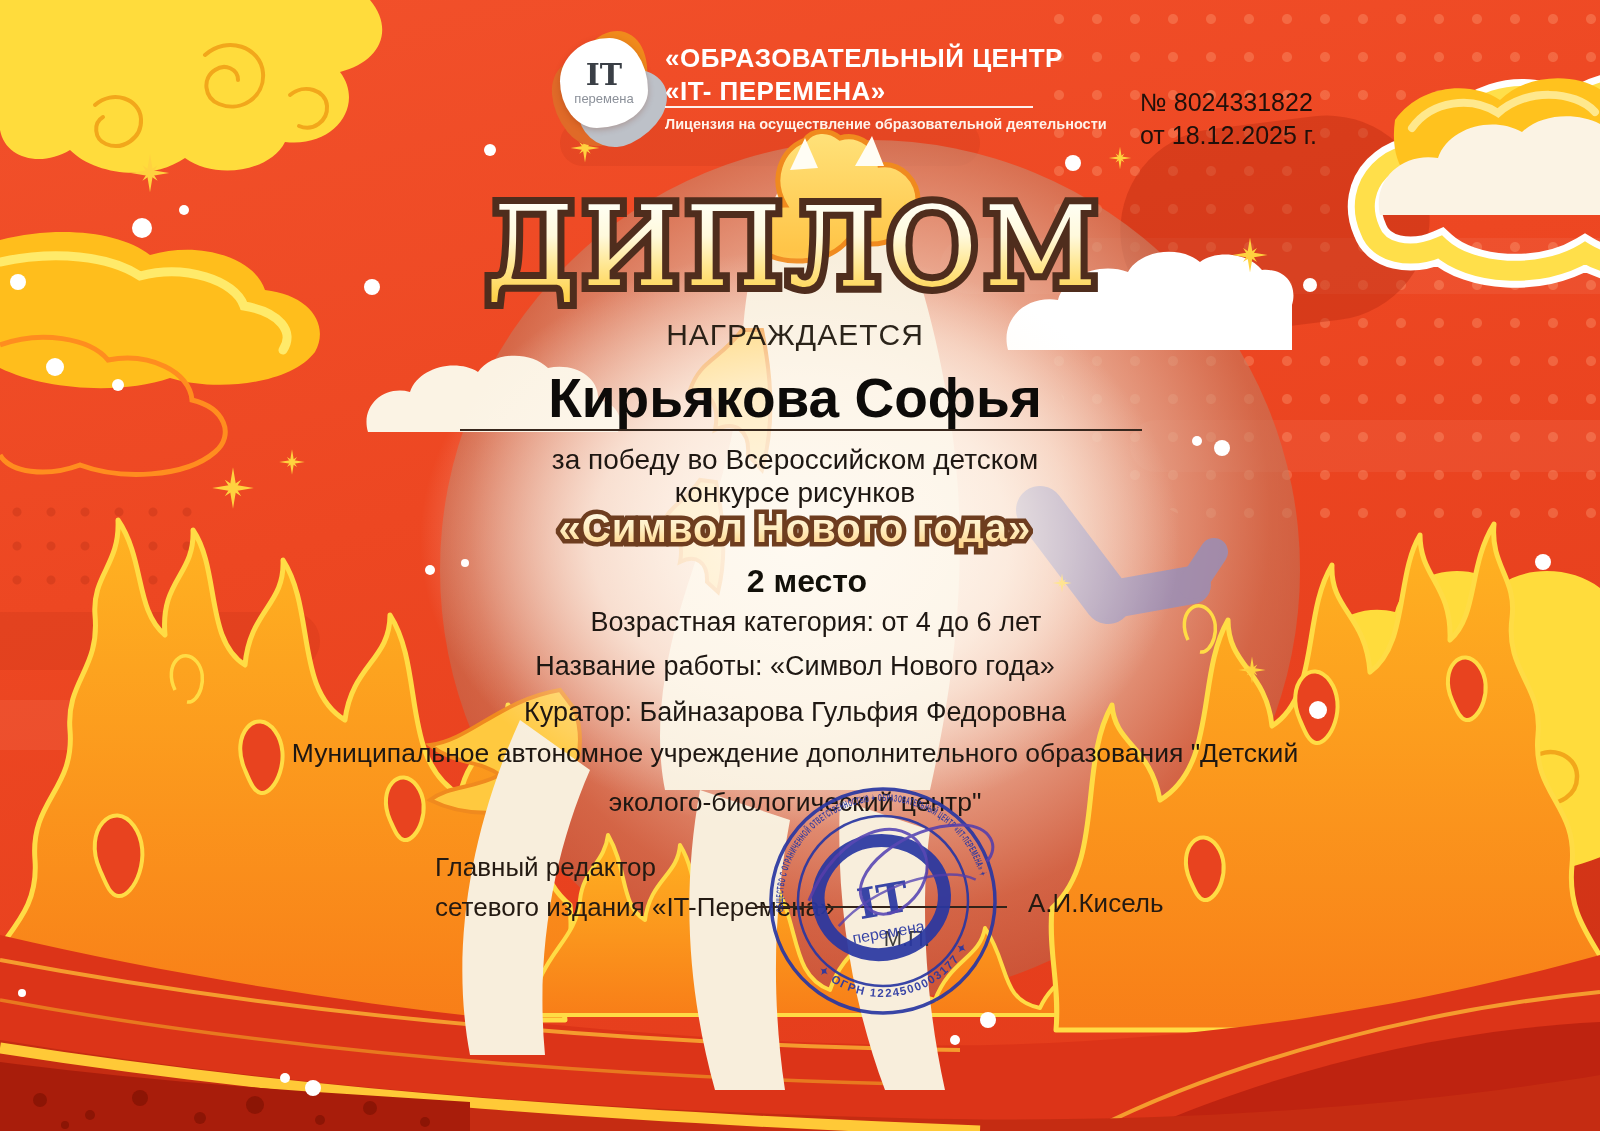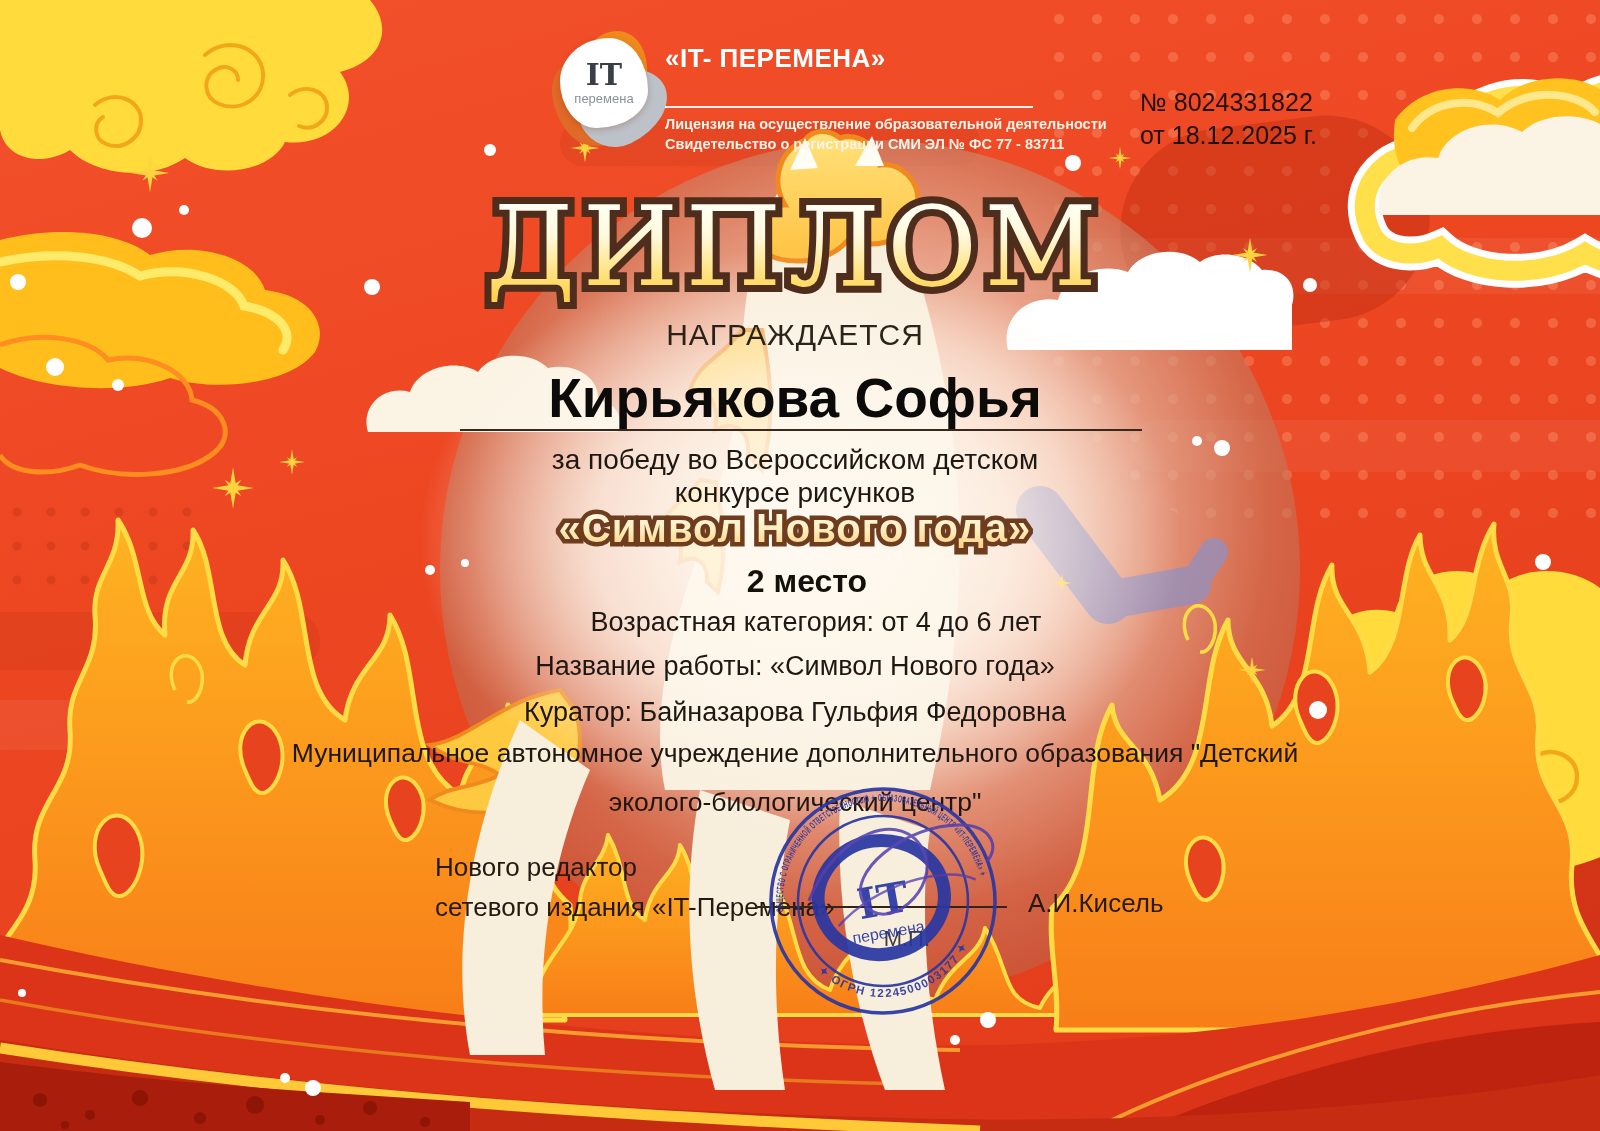--- a/index.html
+++ b/index.html
@@ -273,26 +273,26 @@
   <div class="logo">
     <div class="petal p1"></div>
     <div class="petal p2"></div>
     <div class="petal p3"></div>
     <div class="core">
       <div class="it">IT</div>
       <div class="per">перемена</div>
     </div>
   </div>
   <div class="head-txt">
+    <div class="head-l1">«ОБРАЗОВАТЕЛЬНЫЙ ЦЕНТР</div>
     <div class="head-l2">«IT- ПЕРЕМЕНА»</div>
   </div>
   <div class="head-div"></div>
   <div class="lic">
     <div>Лицензия на осуществление образовательной деятельности</div>
-    <div>Свидетельство о регистрации СМИ ЭЛ № ФС 77 - 83711</div>
   </div>
   <div class="num-block">
     <div>№ 8024331822</div>
     <div>от 18.12.2025 г.</div>
   </div>
 
   <div class="content">
     <div class="title-wrap">
       <div class="title-stroke">ДИПЛОМ</div>
       <div class="title-fill">ДИПЛОМ</div>
@@ -307,21 +307,21 @@
       <div class="contest-fill">«Символ Нового года»</div>
     </div>
     <div class="place">2 место</div>
     <div class="age">Возрастная категория: от 4 до 6 лет</div>
     <div class="work">Название работы: «Символ Нового года»</div>
     <div class="curator">Куратор: Байназарова Гульфия Федоровна</div>
     <div class="org1">Муниципальное автономное учреждение дополнительного образования "Детский</div>
     <div class="org2">эколого-биологический центр"</div>
   </div>
 
-  <div class="role1">Нового редактор</div>
+  <div class="role1">Главный редактор</div>
   <div class="role2">сетевого издания  «IT-Перемена»</div>
   <div class="sig-line"></div>
   <div class="signer">А.И.Кисель</div>
   <div class="mp">М.П.</div>
 
   <svg class="stamp" width="266" height="266" viewBox="0 0 266 266">
     <g transform="rotate(-10 133 133)" fill="none" stroke="#2937A2">
       <circle cx="133" cy="133" r="112" stroke-width="3.5"></circle>
       <circle cx="133" cy="133" r="85" stroke-width="2.5"></circle>
       <path id="ringTop" d="M 33,133 A 100,100 0 1 1 233,133" stroke="none"></path>

